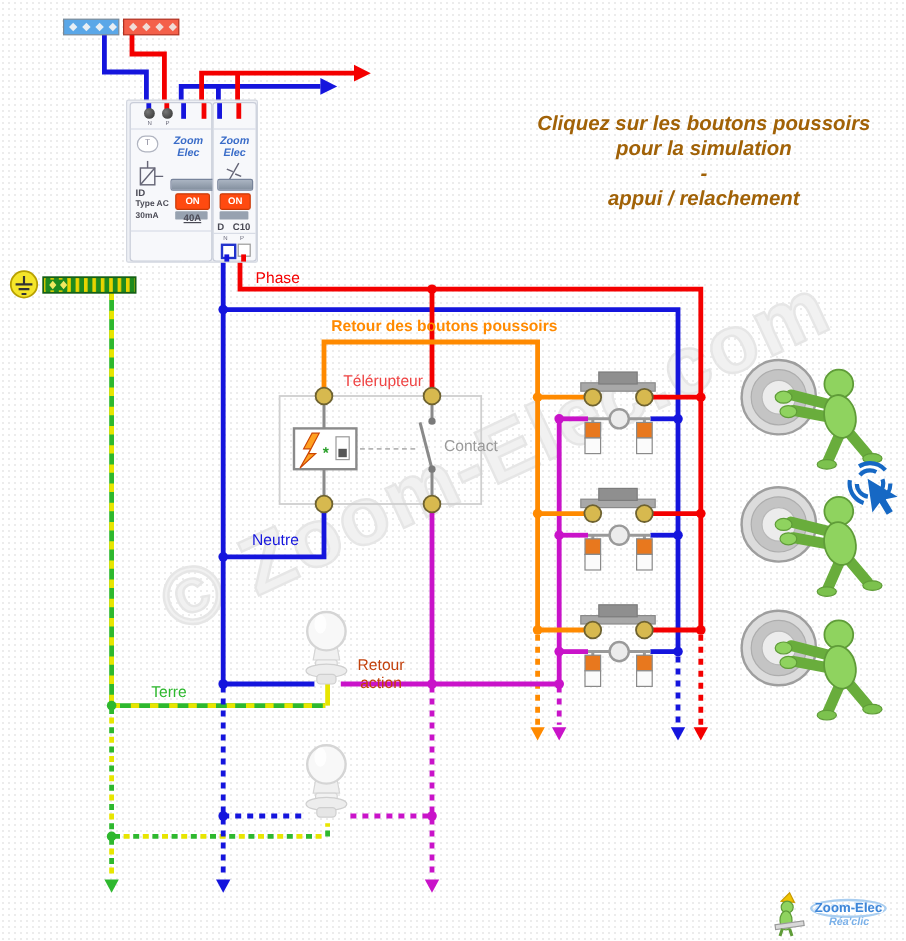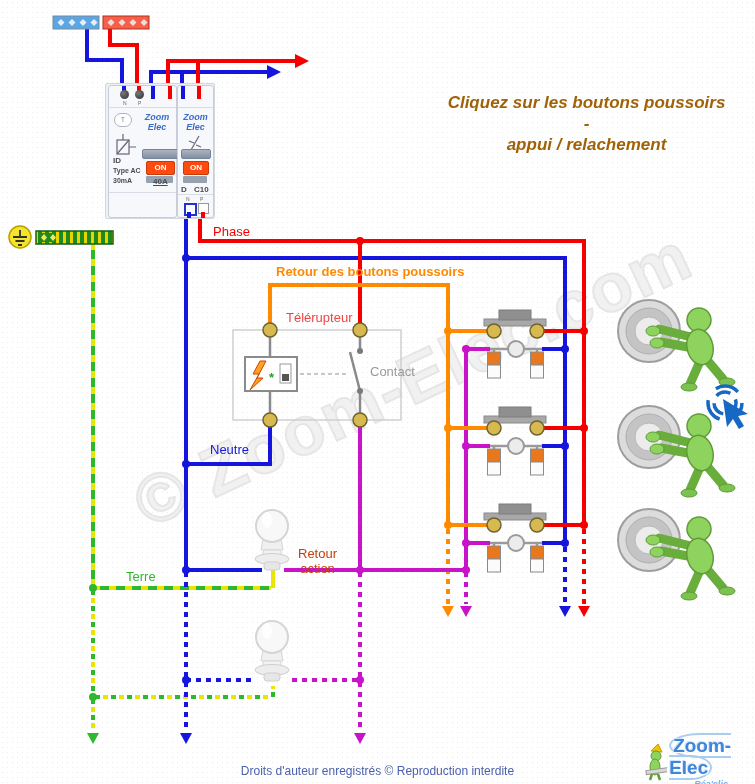--- a/index.html
+++ b/index.html
@@ -46,21 +46,21 @@
   
   .instructions{position:absolute;left:418px;top:92px;width:337px;z-index:30;
     color:#a16207;font-size:17px;font-weight:bold;font-style:italic;
     text-align:center;line-height:21px;}
   .footer{position:absolute;left:0;top:764px;width:755px;text-align:center;
     font-size:12px;color:#4a5fae;z-index:30;}
   
   .logo{position:absolute;left:645px;top:742px;width:108px;height:40px;z-index:30;
     display:flex;align-items:center;}
   .logo-text{display:flex;flex-direction:column;align-items:center;margin-left:2px;}
-  .logo-name{font-size:19px;font-weight:bold;color:#3e86d8;
+  .logo-name{font-size:11px;font-weight:bold;color:#3e86d8;
     text-shadow:1px 1px 0 #fff,-1px -1px 0 #cfe4fa;}
   .logo-oval{border:2px solid #a8cdf0;border-radius:50%;padding:0 2px;margin-right:1px;}
   .logo-tag{font-size:9px;font-weight:bold;font-style:italic;color:#7ab0e8;
     text-shadow:1px 1px 0 #fff;}
   .rl-label{text-align:center;line-height:15px;}
 </style>
 </head>
 <body>
 
 <div id="stage">
@@ -329,25 +329,25 @@
   <div class="lbl" style="left:370px;top:364px;color:#9a9a9a;">Contact</div>
   <div class="lbl" style="left:210px;top:442px;color:#1515dd;">Neutre</div>
   <div class="lbl rl-label" style="left:298px;top:546px;color:#c2410c;">
     <div>Retour</div>
     <div>action</div>
   </div>
   <div class="lbl" style="left:126px;top:569px;color:#2eb82e;">Terre</div>
 
   <div class="instructions">
     <div>Cliquez sur les boutons poussoirs</div>
+    <div>pour la simulation</div>
     <div>-</div>
     <div>appui / relachement</div>
   </div>
 
-  <div class="footer">Droits d'auteur enregistrés © Reproduction interdite</div>
 
   <div class="logo">
     <svg width="28" height="38">
       <path d="M6,8 L13,1 L17,9 Z" fill="#f0c400" stroke="#c89a00"></path>
       <circle cx="11" cy="13" r="5" fill="#8fd35f" stroke="#5f9c38"></circle>
       <ellipse cx="10" cy="24" rx="5" ry="8" fill="#8fd35f" stroke="#5f9c38"></ellipse>
       <rect x="1" y="26" width="24" height="4" fill="#d8d8d8" stroke="#999" transform="rotate(-8 13 28)"></rect>
       <path d="M7,31 L5,37 M13,31 L15,37" stroke="#5f9c38" stroke-width="2.5" fill="none"></path>
     </svg>
     <div class="logo-text">

